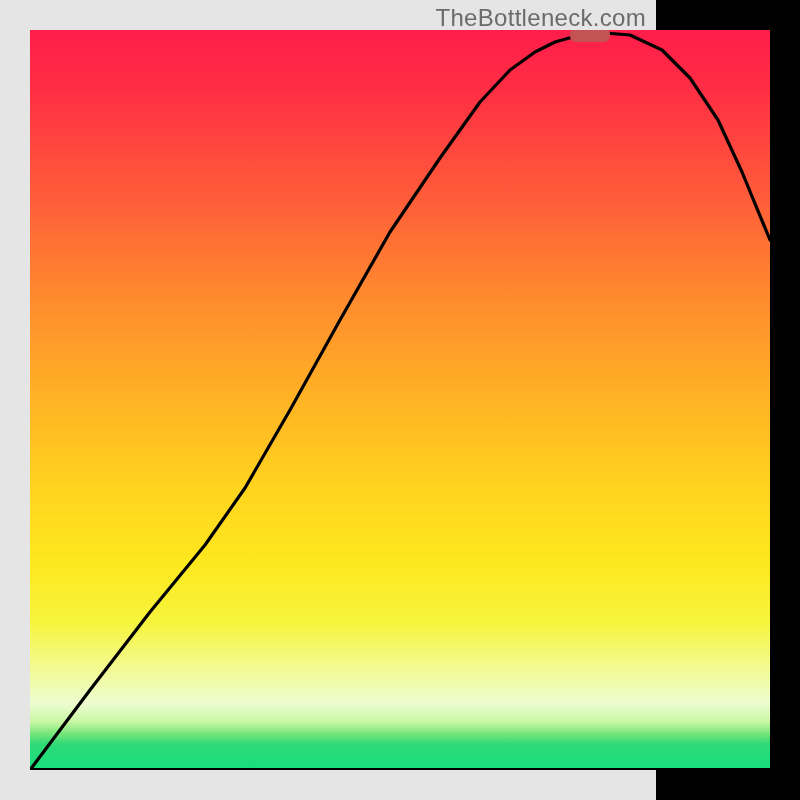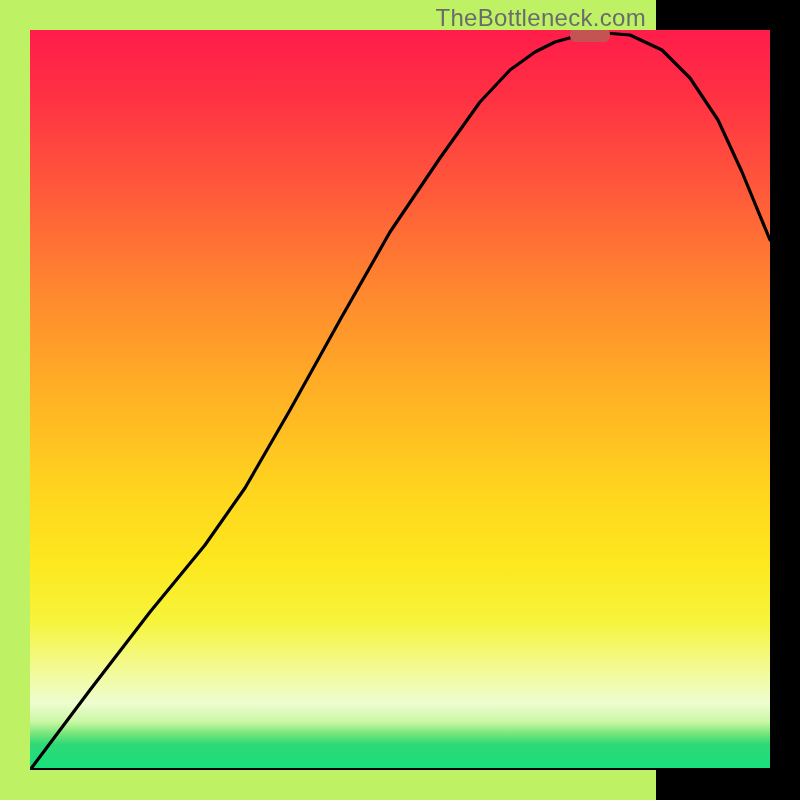--- a/index.html
+++ b/index.html
@@ -8,21 +8,21 @@
     width: 800px;
     height: 800px;
     background: #000;
     overflow: hidden;
     font-family: Arial, Helvetica, sans-serif;
   }
   .frame {
     position: relative;
     width: 656px;
     height: 800px;
-    background: #bef264;
+    background: #e5e5e5;
   }
   .watermark {
     position: absolute;
     top: 4px;
     right: 10px;
     color: #6b6b6b;
     font-size: 24px;
     letter-spacing: 0.3px;
     z-index: 10;
   }

